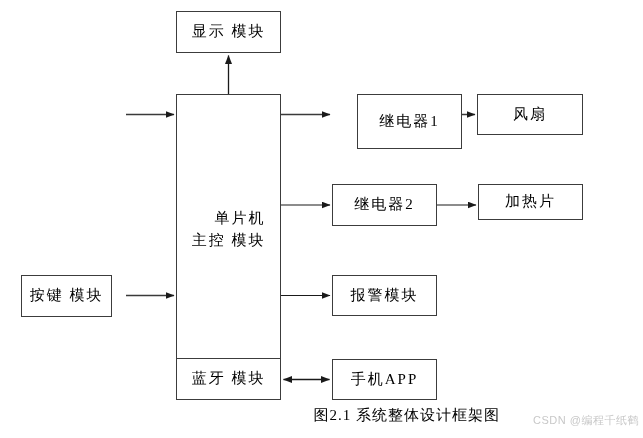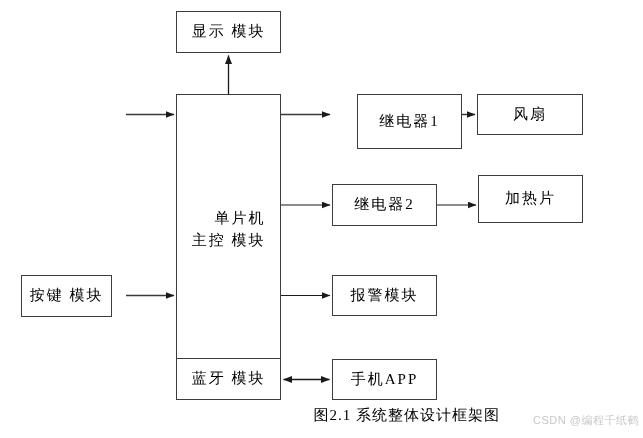--- a/index.html
+++ b/index.html
@@ -37,21 +37,21 @@
     line-height: 1.45;
     white-space: pre-line;
   }
   
   #node-display   { left: 176px; top: 11px;  width: 105px; height: 42px; }
   #node-temp      { left: 21px;  top: 94px;  width: 105px; height: 41px; letter-spacing: 1px; }
   #node-mcu       { left: 176px; top: 94px;  width: 105px; height: 272px; }
   #node-relay1    { left: 332px; top: 94px;  width: 105px; height: 55px; margin-left: 25px; }
   #node-fan       { left: 477px; top: 94px;  width: 106px; height: 41px; }
   #node-relay2    { left: 332px; top: 184px; width: 105px; height: 42px; }
-  #node-heater    { left: 478px; top: 175px; width: 105px; height: 48px; }
+  #node-heater    { left: 478px; top: 184px; width: 105px; height: 36px; }
   #node-keys      { left: 21px;  top: 275px; width: 91px; height: 42px; }
   #node-alarm     { left: 332px; top: 275px; width: 105px; height: 41px; }
   #node-bluetooth { left: 176px; top: 358px; width: 105px; height: 42px; }
   #node-app       { left: 332px; top: 359px; width: 105px; height: 41px; }
   .caption {
     position: absolute;
     left: 100px;
     top: 406px;
     width: 400px;
     text-align: right;

